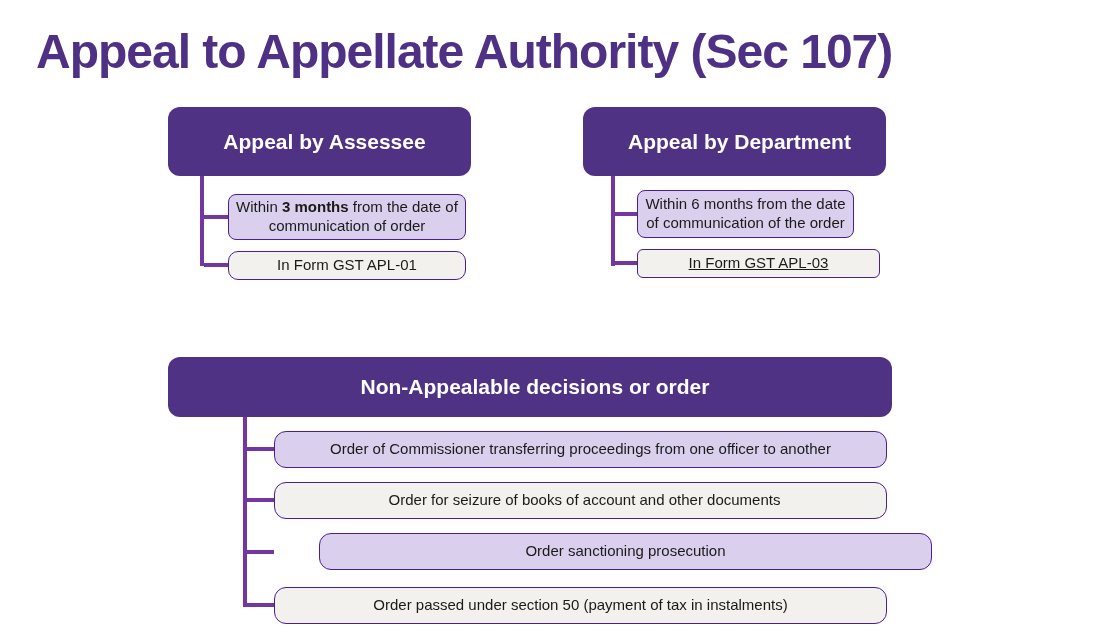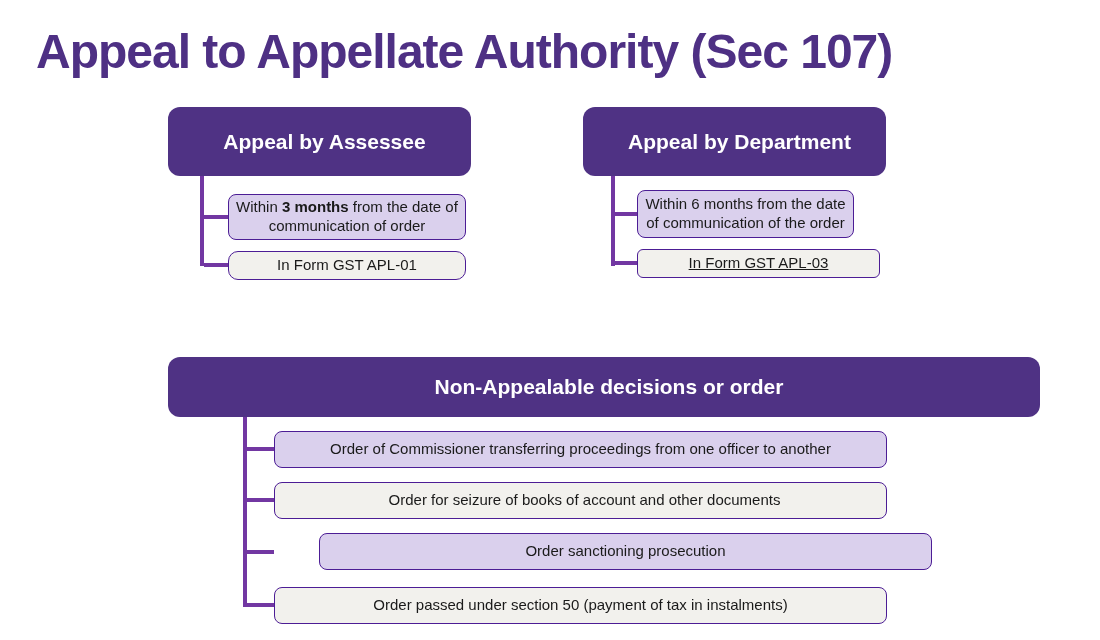--- a/index.html
+++ b/index.html
@@ -35,27 +35,27 @@
 
   
   .hdr-dept{left:551px;top:107px;width:303px;height:69px;margin-left:32px;}
   .vl-dept{left:611px;top:176px;width:4px;height:90px;}
   .st-d1{left:615px;top:212px;width:22px;height:4px;}
   .st-d2{left:615px;top:261px;width:22px;height:4px;}
   .ch-d1{left:637px;top:190px;width:217px;height:48px;}
   .ch-d2{left:637px;top:249px;width:243px;height:29px;border-radius:6px;text-decoration:underline;}
 
   
-  .hdr-na{left:168px;top:357px;width:872px;height:60px;}
+  .hdr-na{left:168px;top:357px;width:724px;height:60px;}
   .vl-na{left:243px;top:417px;width:4px;height:190px;}
   .st-n1{left:247px;top:447px;width:27px;height:4px;}
   .st-n2{left:247px;top:498px;width:27px;height:4px;}
   .st-n3{left:247px;top:550px;width:27px;height:4px;}
   .st-n4{left:247px;top:603px;width:27px;height:4px;}
-  .row{left:274px;width:613px;height:37px;}
+  .row{left:274px;width:613px;height:37px;border-radius:12px;}
   .r1{top:431px;}
   .r2{top:482px;padding-left:12px;}
   .r3{top:533px;margin-left:45px;}
   .r4{top:587px;}
 </style>
 </head>
 <body>
 
 <h1 class="title">Appeal to Appellate Authority (Sec 107)</h1>
 

